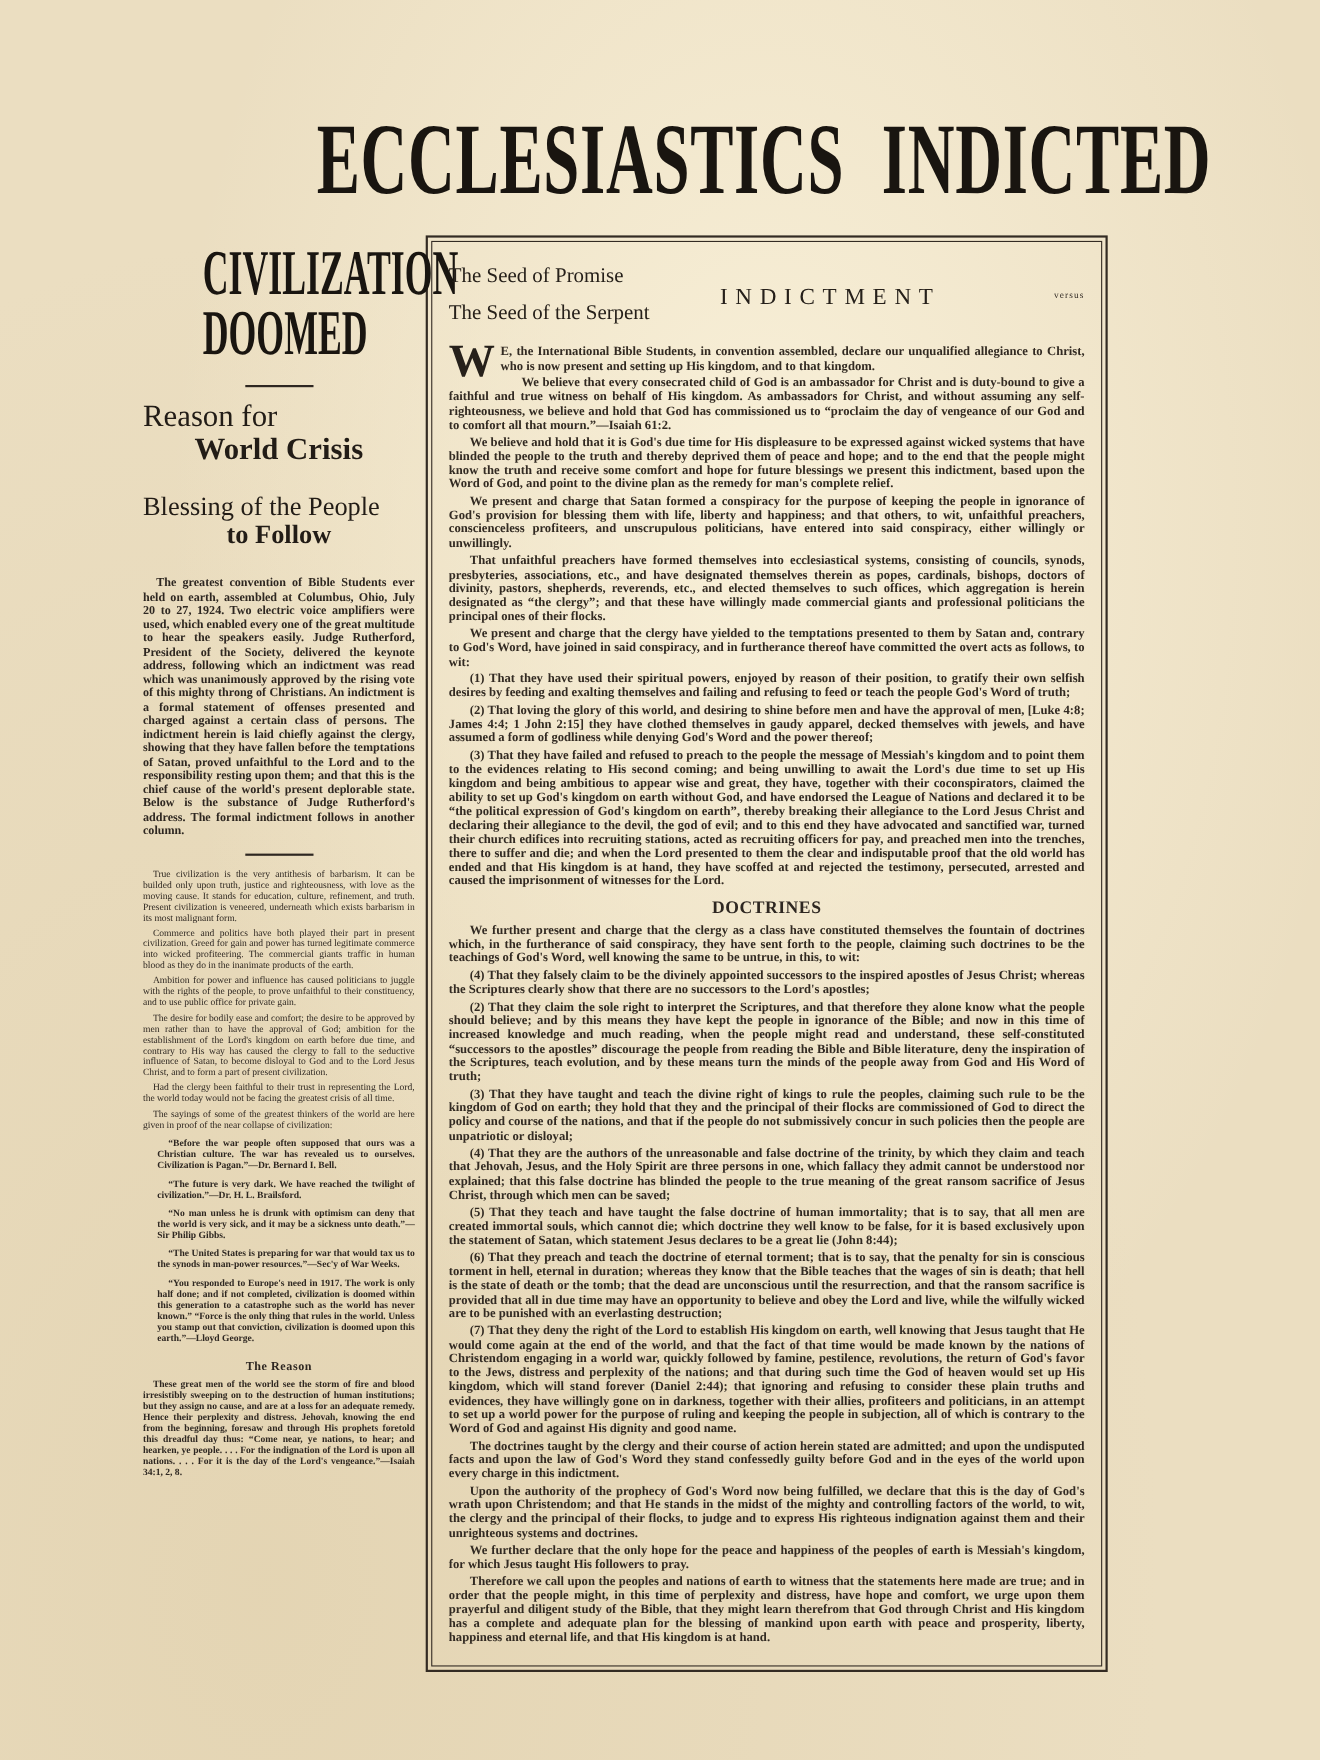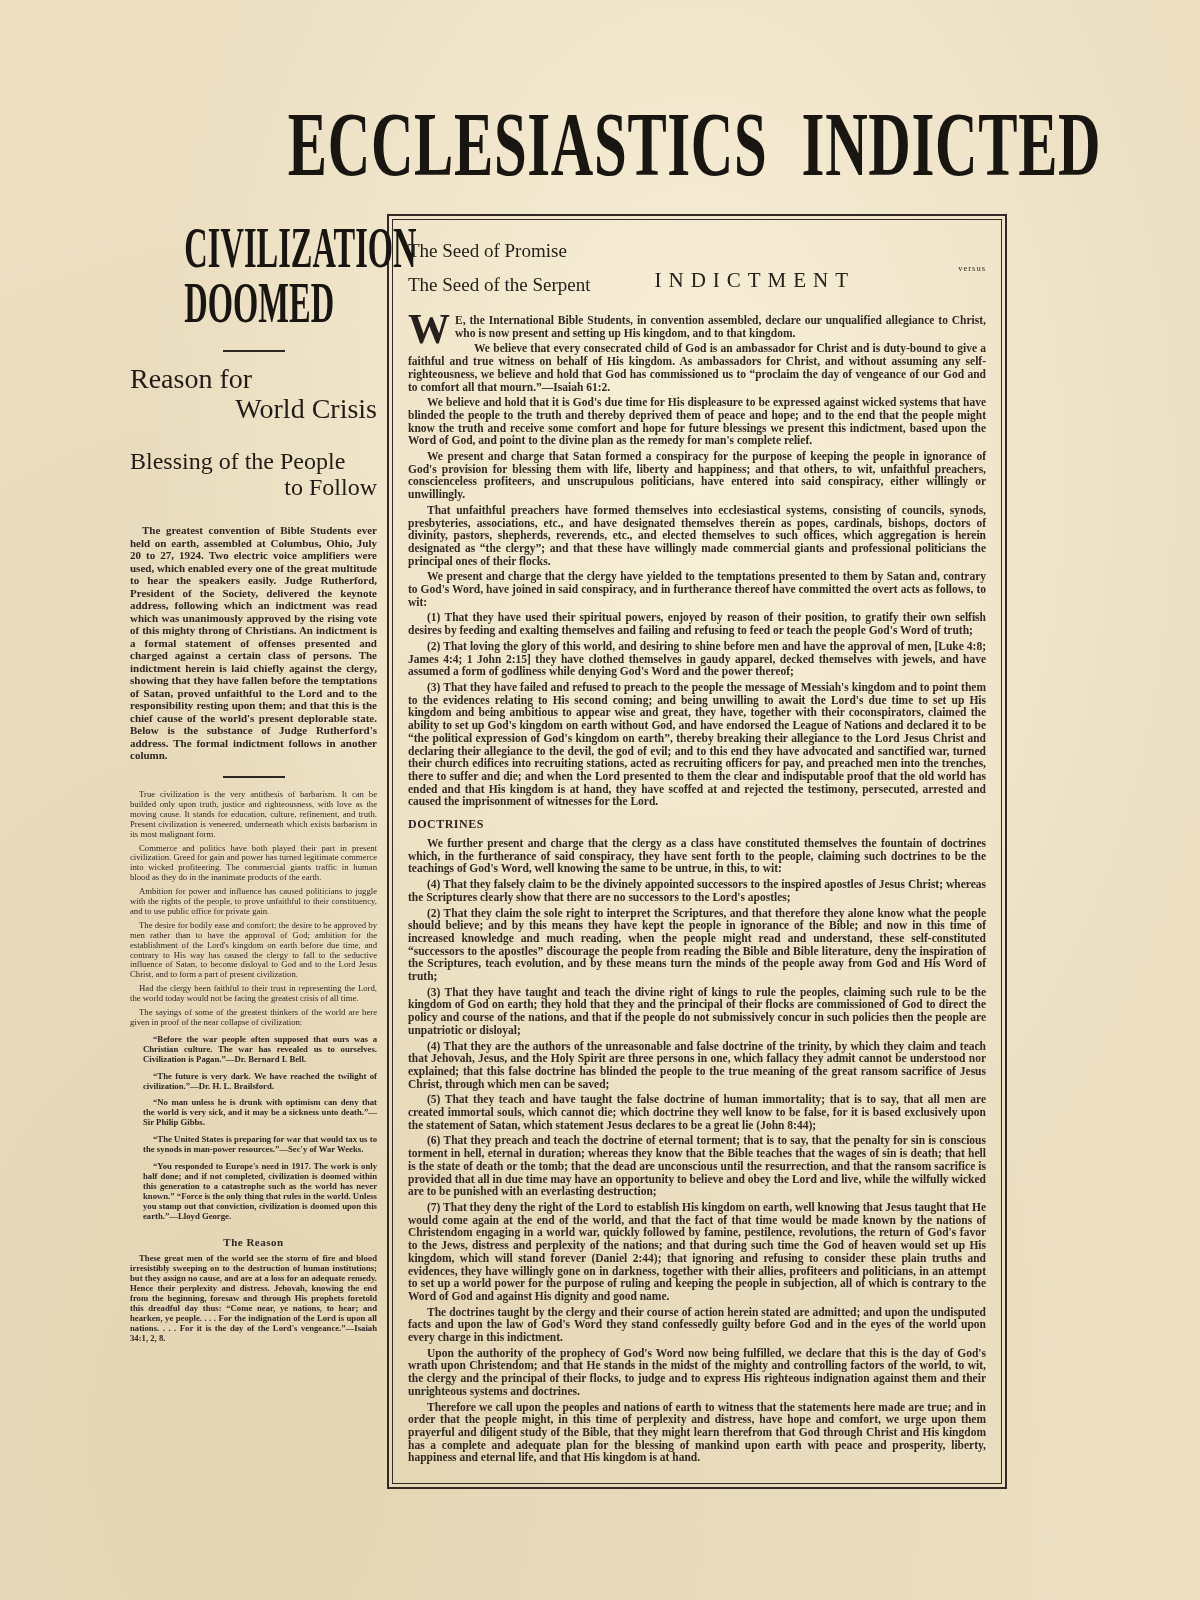--- a/index.html
+++ b/index.html
@@ -34,21 +34,21 @@
   .doom-head {
     margin: 6px 0 0; text-align: center; white-space: nowrap;
     font-size: 58px; line-height: .95; font-weight: bold; color: #191510;
     transform: scaleX(.56); transform-origin: 50% 50%;
   }
   .doom-head span { display: block; }
   .rule { width: 62px; border: 0; border-top: 2px solid #2e2721; margin: 20px auto 12px; }
   .rule2 { margin: 14px auto 12px; }
   .sub { margin: 6px 0 0; font-weight: normal; color: #221c16; line-height: 1.08; }
   .sub .l1 { display: block; text-align: left; }
-  .sub .l2 { display: block; text-align: right; }
+  .sub .l2 { display: block; text-align: center; font-weight: bold; }
   .sub-reason { font-size: 28px; }
   .sub-blessing { font-size: 24px; margin-top: 24px; }
   .intro {
     margin: 24px 0 0; font-size: 11px; line-height: 12.5px;
     font-weight: bold; text-align: justify; text-indent: 12px;
   }
   .lp {
     margin: 0 0 4px; font-size: 8.7px; line-height: 9.9px;
     font-weight: normal; text-align: justify; text-indent: 9px;
   }
@@ -60,33 +60,33 @@
   .reason-head { margin: 15px 0 6px; text-align: center; font-size: 11px; font-weight: bold; letter-spacing: .5px; }
   .reason-text { margin: 0; font-size: 8.7px; line-height: 9.9px; font-weight: bold; text-align: justify; text-indent: 9px; }
 
   
   .box { flex: 1; border: 2px solid #332b23; padding: 3px; box-sizing: border-box; }
   .box-inner { border: 1px solid #332b23; padding: 20px 15px 16px; }
   .box-head { position: relative; margin-bottom: 12px; min-height: 62px; }
   .seed-line { font-size: 19px; line-height: 1.15; color: #26201a; }
   .seed-vs { font-size: 8.5px; letter-spacing: 1px; margin: 1px 0 1px 58px; text-align: right; }
   .indict-title {
-    position: absolute; left: 60%; top: 28px; transform: translateX(-50%);
+    position: absolute; left: 60%; top: 17px; transform: translateX(-50%);
     font-size: 21px; letter-spacing: 7px; color: #26201a; white-space: nowrap;
   }
   .bp {
     margin: 0 0 3px; font-size: 11.5px; line-height: 12.7px;
     font-weight: bold; text-align: justify; text-indent: 19px; color: #322a22;
   }
   .op { text-indent: 0; }
   .dropcap {
     float: left; font-size: 42px; line-height: 28px;
     padding: 1px 5px 0 0; font-weight: bold; color: #26201a;
   }
-  .doct-head { margin: 9px 0 5px; font-size: 12px; font-weight: bold; letter-spacing: .5px; }
+  .doct-head { margin: 9px 0 5px; text-align: center; font-size: 16px; font-weight: bold; letter-spacing: .5px; }
 </style>
 </head>
 <body>
 
 <div class="page">
 
   <h1 class="main-title">ECCLESIASTICS INDICTED</h1>
 
   <div class="content">
 
@@ -164,19 +164,20 @@
         <p class="bp">(4) That they falsely claim to be the divinely appointed successors to the inspired apostles of Jesus Christ; whereas the Scriptures clearly show that there are no successors to the Lord's apostles;</p>
         <p class="bp">(2) That they claim the sole right to interpret the Scriptures, and that therefore they alone know what the people should believe; and by this means they have kept the people in ignorance of the Bible; and now in this time of increased knowledge and much reading, when the people might read and understand, these self-constituted “successors to the apostles” discourage the people from reading the Bible and Bible literature, deny the inspiration of the Scriptures, teach evolution, and by these means turn the minds of the people away from God and His Word of truth;</p>
         <p class="bp">(3) That they have taught and teach the divine right of kings to rule the peoples, claiming such rule to be the kingdom of God on earth; they hold that they and the principal of their flocks are commissioned of God to direct the policy and course of the nations, and that if the people do not submissively concur in such policies then the people are unpatriotic or disloyal;</p>
         <p class="bp">(4) That they are the authors of the unreasonable and false doctrine of the trinity, by which they claim and teach that Jehovah, Jesus, and the Holy Spirit are three persons in one, which fallacy they admit cannot be understood nor explained; that this false doctrine has blinded the people to the true meaning of the great ransom sacrifice of Jesus Christ, through which men can be saved;</p>
         <p class="bp">(5) That they teach and have taught the false doctrine of human immortality; that is to say, that all men are created immortal souls, which cannot die; which doctrine they well know to be false, for it is based exclusively upon the statement of Satan, which statement Jesus declares to be a great lie (John 8:44);</p>
         <p class="bp">(6) That they preach and teach the doctrine of eternal torment; that is to say, that the penalty for sin is conscious torment in hell, eternal in duration; whereas they know that the Bible teaches that the wages of sin is death; that hell is the state of death or the tomb; that the dead are unconscious until the resurrection, and that the ransom sacrifice is provided that all in due time may have an opportunity to believe and obey the Lord and live, while the wilfully wicked are to be punished with an everlasting destruction;</p>
         <p class="bp">(7) That they deny the right of the Lord to establish His kingdom on earth, well knowing that Jesus taught that He would come again at the end of the world, and that the fact of that time would be made known by the nations of Christendom engaging in a world war, quickly followed by famine, pestilence, revolutions, the return of God's favor to the Jews, distress and perplexity of the nations; and that during such time the God of heaven would set up His kingdom, which will stand forever (Daniel 2:44); that ignoring and refusing to consider these plain truths and evidences, they have willingly gone on in darkness, together with their allies, profiteers and politicians, in an attempt to set up a world power for the purpose of ruling and keeping the people in subjection, all of which is contrary to the Word of God and against His dignity and good name.</p>
 
         <p class="bp">The doctrines taught by the clergy and their course of action herein stated are admitted; and upon the undisputed facts and upon the law of God's Word they stand confessedly guilty before God and in the eyes of the world upon every charge in this indictment.</p>
         <p class="bp">Upon the authority of the prophecy of God's Word now being fulfilled, we declare that this is the day of God's wrath upon Christendom; and that He stands in the midst of the mighty and controlling factors of the world, to wit, the clergy and the principal of their flocks, to judge and to express His righteous indignation against them and their unrighteous systems and doctrines.</p>
+        <p class="bp">We further declare that the only hope for the peace and happiness of the peoples of earth is Messiah's kingdom, for which Jesus taught His followers to pray.</p>
         <p class="bp">Therefore we call upon the peoples and nations of earth to witness that the statements here made are true; and in order that the people might, in this time of perplexity and distress, have hope and comfort, we urge upon them prayerful and diligent study of the Bible, that they might learn therefrom that God through Christ and His kingdom has a complete and adequate plan for the blessing of mankind upon earth with peace and prosperity, liberty, happiness and eternal life, and that His kingdom is at hand.</p>
 
       </div>
     </section>
 
   </div>
 </div>
 
 </body></html>

